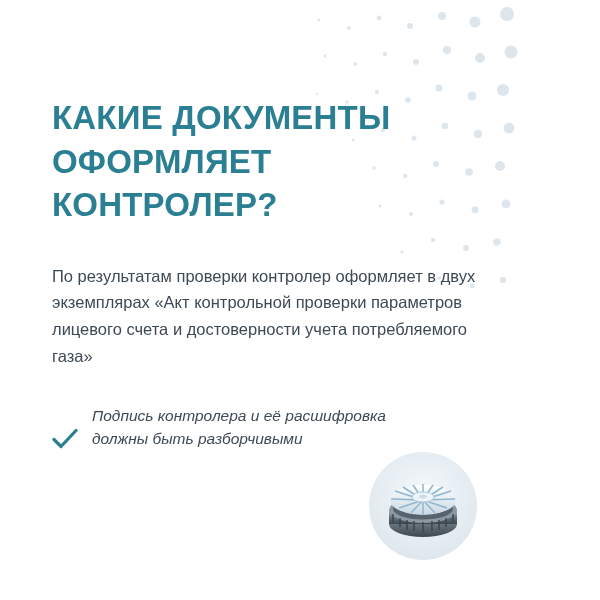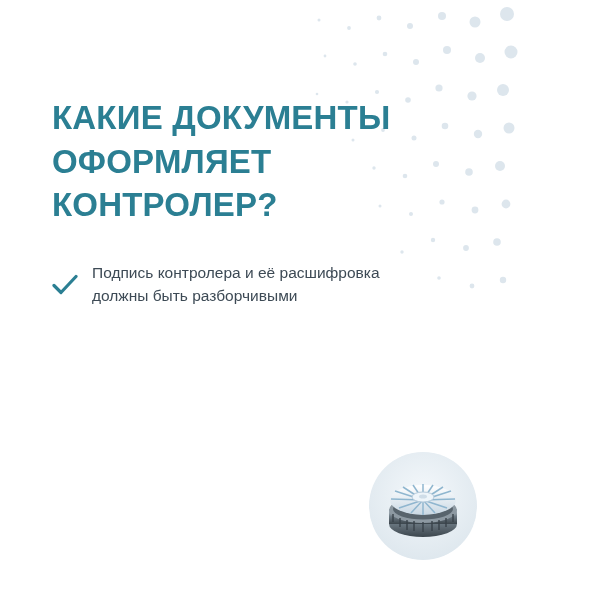--- a/index.html
+++ b/index.html
@@ -58,22 +58,23 @@
     line-height: 1.62;
     max-width: 470px;
   }
 
   #bullets {
     margin-top: 34px;
   }
 
   .bullet {
     display: flex;
-    align-items: center;
+    align-items: flex-end;
     margin-bottom: 26px;
+    font-style: italic;
   }
 
   .bullet:last-child {
     margin-bottom: 0;
   }
 
   .check {
     flex: 0 0 auto;
     width: 26px;
     height: 22px;
@@ -159,20 +160,21 @@
       <circle cx="314" cy="280" r="3.2"></circle>
       <circle cx="283" cy="286" r="2.4"></circle>
       <circle cx="250" cy="278" r="1.8"></circle>
     </g>
   </svg>
 
   <div id="content">
 
     <h1 id="title">КАКИЕ ДОКУМЕНТЫ ОФОРМЛЯЕТ КОНТРОЛЕР?</h1>
 
+    <p id="paragraph">По результатам проверки контролер оформляет в двух экземплярах «Акт контрольной проверки параметров лицевого счета и достоверности учета потребляемого газа»</p>
 
     <div id="bullets">
 
       <div class="bullet">
         <span class="check">
           <svg viewBox="0 0 26 22" xmlns="http://www.w3.org/2000/svg" width="26" height="22">
             <path d="M2 11.5 L9 18.5 L24 2.5" fill="none" stroke="currentColor" stroke-width="3.2" stroke-linecap="round" stroke-linejoin="round"></path>
           </svg>
         </span>
         <span class="bullet-text">Подпись контролера и её расшифровка

